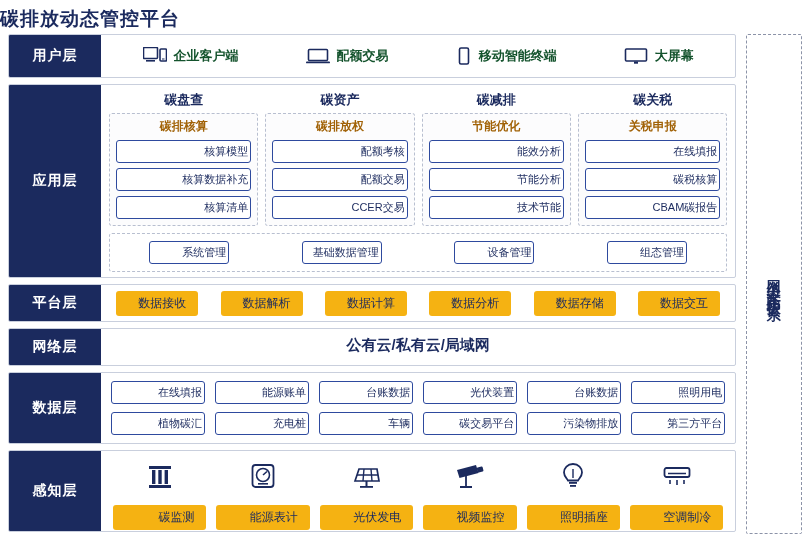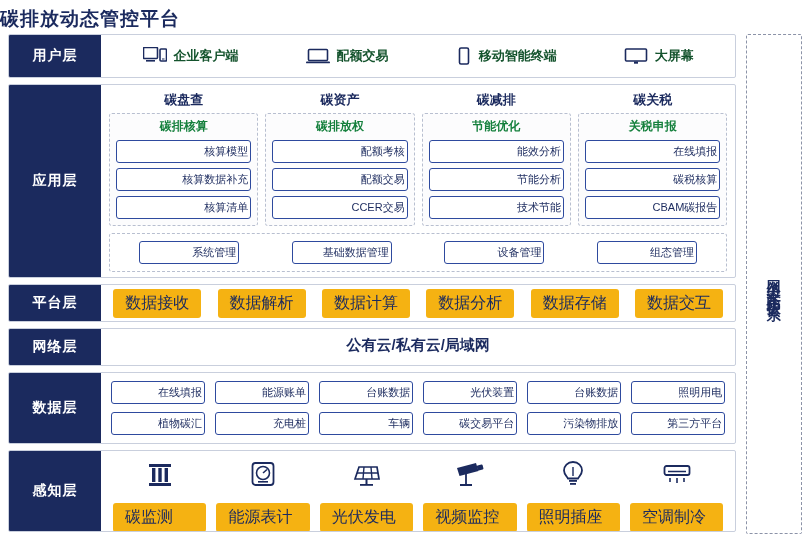--- a/index.html
+++ b/index.html
@@ -100,21 +100,21 @@
   .col-box {
     border: 1px dashed #b8bfd0;
     border-radius: 3px;
     padding: 4px 6px 6px 6px;
     background: #fcfcfd;
   }
   .col-sub {
     text-align: center;
     font-size: 12px;
     font-weight: bold;
-    color: #15803d;
+    color: #a16207;
     margin-bottom: 5px;
   }
   .chip {
     border: 1px solid #2e4a9e;
     color: #1b2a5e;
     background: #ffffff;
     border-radius: 3px;
     font-size: 11px;
     text-align: right;
     padding: 3px 2px;
@@ -125,38 +125,38 @@
   .app-bottom {
     margin-top: 7px;
     border: 1px dashed #b8bfd0;
     border-radius: 3px;
     padding: 7px 8px;
     display: flex;
     flex-direction: row;
     justify-content: space-around;
     gap: 10px;
   }
-  .app-bottom .chip { margin-bottom: 0; width: 100px; }
+  .app-bottom .chip { margin-bottom: 0; width: 80px; }
 
   
   .chips-row {
     display: flex;
     flex-direction: row;
     justify-content: space-around;
     align-items: center;
     gap: 8px;
     height: 100%;
   }
   .ychip {
     background: #f5b212;
     color: #1b2a5e;
-    font-size: 16px;
+    font-size: 12px;
     border-radius: 3px;
     padding: 4px 12px;
-    text-align: left;
+    text-align: right;
     white-space: nowrap;
     min-width: 82px;
   }
 
   
   .net-text {
     text-align: center;
     font-size: 15px;
     color: #1b2a5e;
     font-weight: bold;

